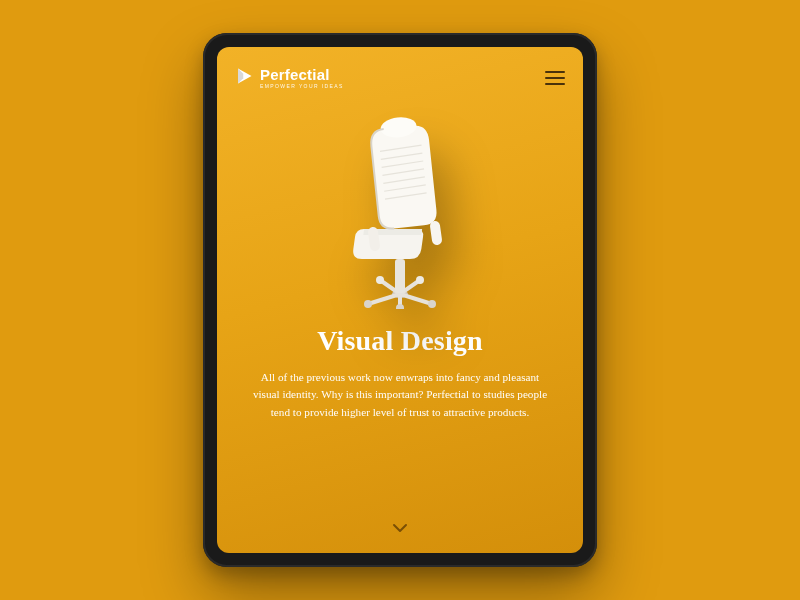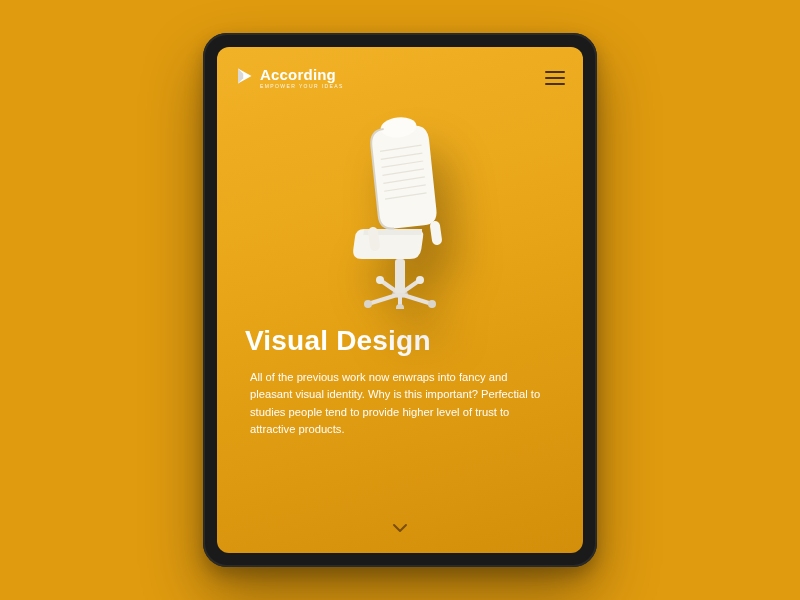--- a/index.html
+++ b/index.html
@@ -97,23 +97,24 @@
   }
 
   .chair {
     position: relative;
     width: 130px;
     height: 200px;
     filter: drop-shadow(18px 34px 22px rgba(0,0,0,0.28));
   }
 
   .content {
-    text-align: left;
+    text-align: center;
     color: #fff;
     padding: 0 28px;
+    font-family: Liberation Serif, serif;
   }
   .title {
     font-size: 28px;
     font-weight: 800;
     margin-bottom: 12px;
     letter-spacing: 0.2px;
   }
   .desc {
     font-size: 11.2px;
     line-height: 1.55;
@@ -140,21 +141,21 @@
 
     <div class="topbar">
       <div class="brand">
         <span class="brand-mark">
           <svg width="18" height="18" viewBox="0 0 24 24">
             <path d="M4 2 L22 12 L4 22 Z" fill="#ffffff"></path>
             <path d="M4 2 L4 22 L11 15 L11 9 Z" fill="#d9d9d9"></path>
           </svg>
         </span>
         <span class="brand-text">
-          <span class="brand-name">According</span>
+          <span class="brand-name">Perfectial</span>
           <span class="brand-tag">EMPOWER YOUR IDEAS</span>
         </span>
       </div>
       <div class="hamburger">
         <span></span>
           <span></span>
           <span></span>
       </div>
     </div>
 

